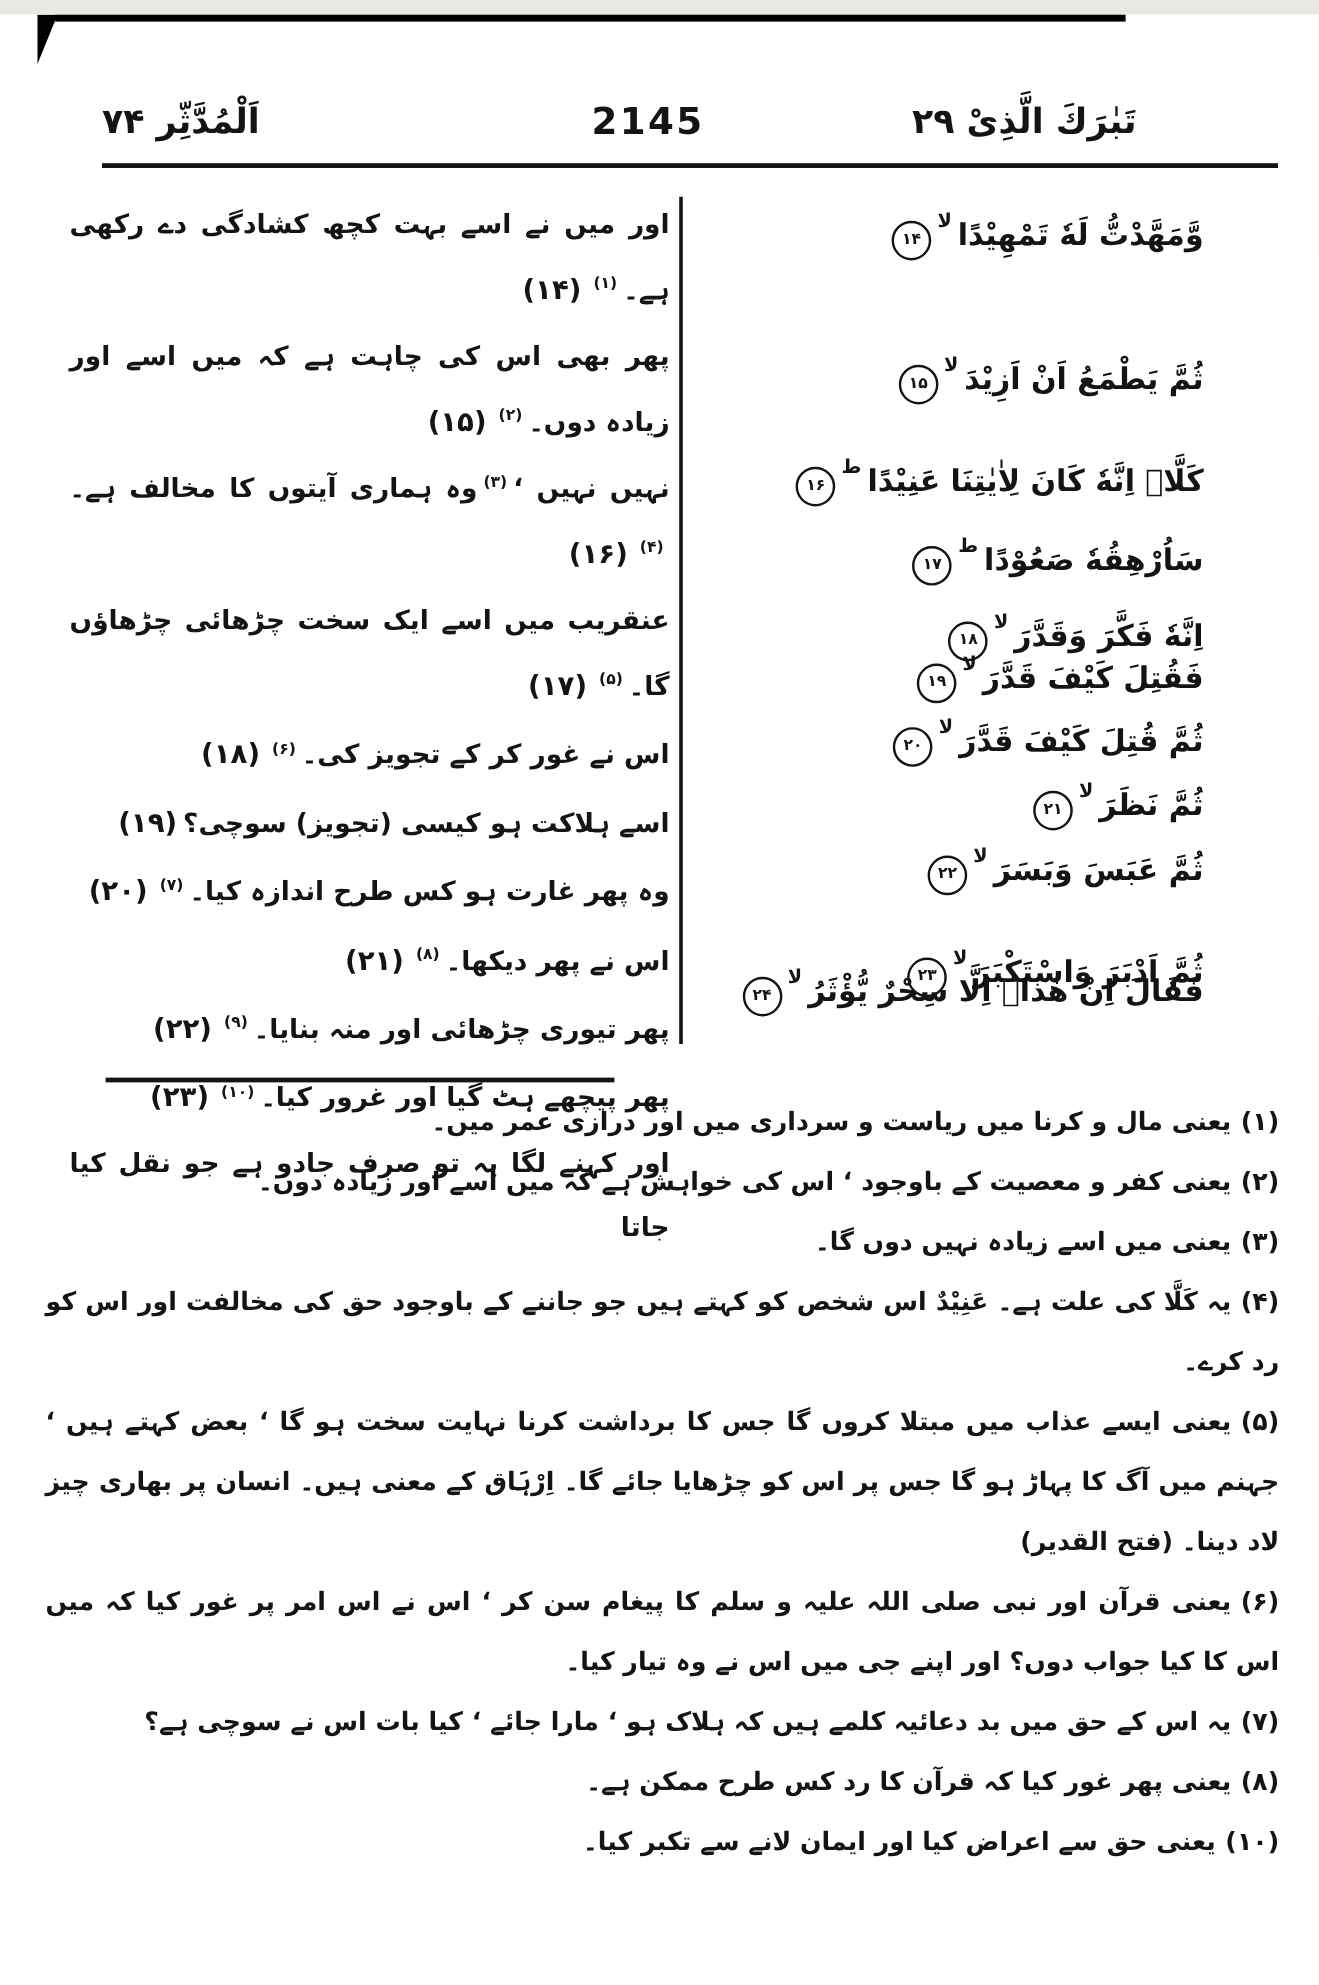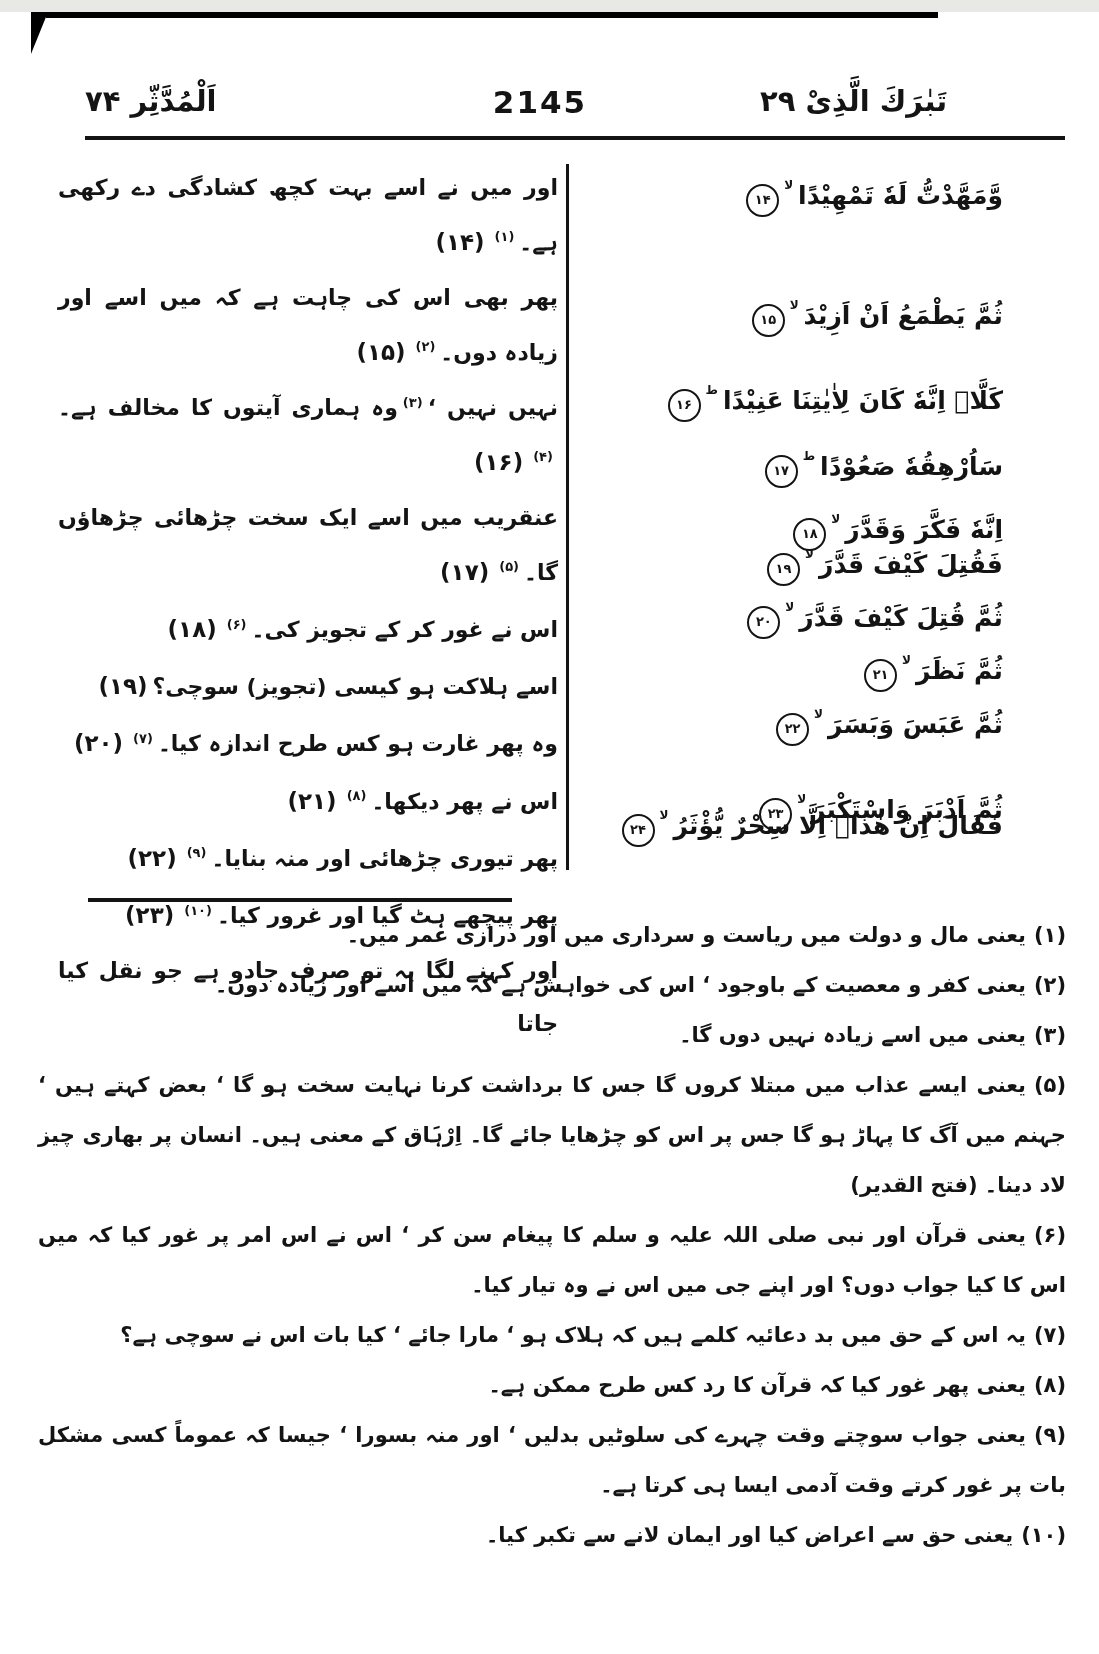--- a/index.html
+++ b/index.html
@@ -34,21 +34,21 @@
   }
   .trans-line{margin:0 0 2px 0;text-align:justify;text-align-last:right;}
   .fn-sup{font-size:13px;vertical-align:super;margin:0 5px;font-weight:bold;}
   .vnum{font-size:23px;font-weight:bold;margin:0 5px;}
 
   .arabic-col{position:absolute;left:588px;top:152px;width:477px;height:706px;}
   .verse-line{
     position:absolute;right:62px;white-space:nowrap;
     direction:rtl;font-size:25px;font-weight:bold;line-height:1.5;
   }
-  .waqf-mark{display:inline-block;font-size:12px;position:relative;top:-15px;margin:0 5px;}
+  .waqf-mark{display:inline-block;font-size:16px;position:relative;top:-15px;margin:0 5px;}
   .verse-circle{
     display:inline-flex;align-items:center;justify-content:center;
     width:29px;height:29px;border:2px solid #141414;border-radius:50%;
     font-size:13px;font-weight:bold;vertical-align:middle;position:relative;top:3px;
   }
 
   
   .fn-rule{position:absolute;left:88px;top:886px;width:424px;height:4px;background:#141414;}
   .footnotes{
     position:absolute;left:38px;top:898px;width:1028px;
@@ -96,24 +96,24 @@
     <div class="verse-line" style="top:435px;"><span>ثُمَّ قُتِلَ كَيْفَ قَدَّرَ</span><span class="waqf-mark">لا</span><span class="verse-circle">۲۰</span></div>
     <div class="verse-line" style="top:488px;"><span>ثُمَّ نَظَرَ</span><span class="waqf-mark">لا</span><span class="verse-circle">۲۱</span></div>
     <div class="verse-line" style="top:542px;"><span>ثُمَّ عَبَسَ وَبَسَرَ</span><span class="waqf-mark">لا</span><span class="verse-circle">۲۲</span></div>
     <div class="verse-line" style="top:627px;text-align:right;"><span>ثُمَّ اَدْبَرَ وَاسْتَكْبَرَ</span><span class="waqf-mark">لا</span><span class="verse-circle">۲۳</span></div>
     <div class="verse-line" style="top:643px;"><span>فَقَالَ اِنْ هٰذَاۤ اِلَّا سِحْرٌ يُّؤْثَرُ</span><span class="waqf-mark">لا</span><span class="verse-circle">۲۴</span></div>
   </div>
 
   <div class="fn-rule"></div>
 
   <div class="footnotes">
-    <p class="fn-item"><span class="fn-marker">(۱)</span><span>یعنی مال و دولت میں ریاست و سرداری میں اور درازی عمر میں۔</span></p>
+    <p class="fn-item"><span class="fn-marker">(۱)</span><span>یعنی مال و کرنا میں ریاست و سرداری میں اور درازی عمر میں۔</span></p>
     <p class="fn-item"><span class="fn-marker">(۲)</span><span>یعنی کفر و معصیت کے باوجود ‘ اس کی خواہش ہے کہ میں اسے اور زیادہ دوں۔</span></p>
     <p class="fn-item"><span class="fn-marker">(۳)</span><span>یعنی میں اسے زیادہ نہیں دوں گا۔</span></p>
+    <p class="fn-item"><span class="fn-marker">(۴)</span><span>یہ کَلَّا کی علت ہے۔ عَنِیْدٌ اس شخص کو کہتے ہیں جو جاننے کے باوجود حق کی مخالفت اور اس کو رد کرے۔</span></p>
     <p class="fn-item"><span class="fn-marker">(۵)</span><span>یعنی ایسے عذاب میں مبتلا کروں گا جس کا برداشت کرنا نہایت سخت ہو گا ‘ بعض کہتے ہیں ‘ جہنم میں آگ کا پہاڑ ہو گا جس پر اس کو چڑھایا جائے گا۔ اِرْہَاق کے معنی ہیں۔ انسان پر بھاری چیز لاد دینا۔ (فتح القدیر)</span></p>
     <p class="fn-item"><span class="fn-marker">(۶)</span><span>یعنی قرآن اور نبی صلی اللہ علیہ و سلم کا پیغام سن کر ‘ اس نے اس امر پر غور کیا کہ میں اس کا کیا جواب دوں؟ اور اپنے جی میں اس نے وہ تیار کیا۔</span></p>
     <p class="fn-item"><span class="fn-marker">(۷)</span><span>یہ اس کے حق میں بد دعائیہ کلمے ہیں کہ ہلاک ہو ‘ مارا جائے ‘ کیا بات اس نے سوچی ہے؟</span></p>
     <p class="fn-item"><span class="fn-marker">(۸)</span><span>یعنی پھر غور کیا کہ قرآن کا رد کس طرح ممکن ہے۔</span></p>
-    <p class="fn-item"><span class="fn-marker">(۹)</span><span>یعنی جواب سوچتے وقت چہرے کی سلوٹیں بدلیں ‘ اور منہ بسورا ‘ جیسا کہ عموماً کسی مشکل بات پر غور کرتے وقت آدمی ایسا ہی کرتا ہے۔</span></p>
     <p class="fn-item"><span class="fn-marker">(۱۰)</span><span>یعنی حق سے اعراض کیا اور ایمان لانے سے تکبر کیا۔</span></p>
   </div>
 
 </div>
 
 </body></html>

